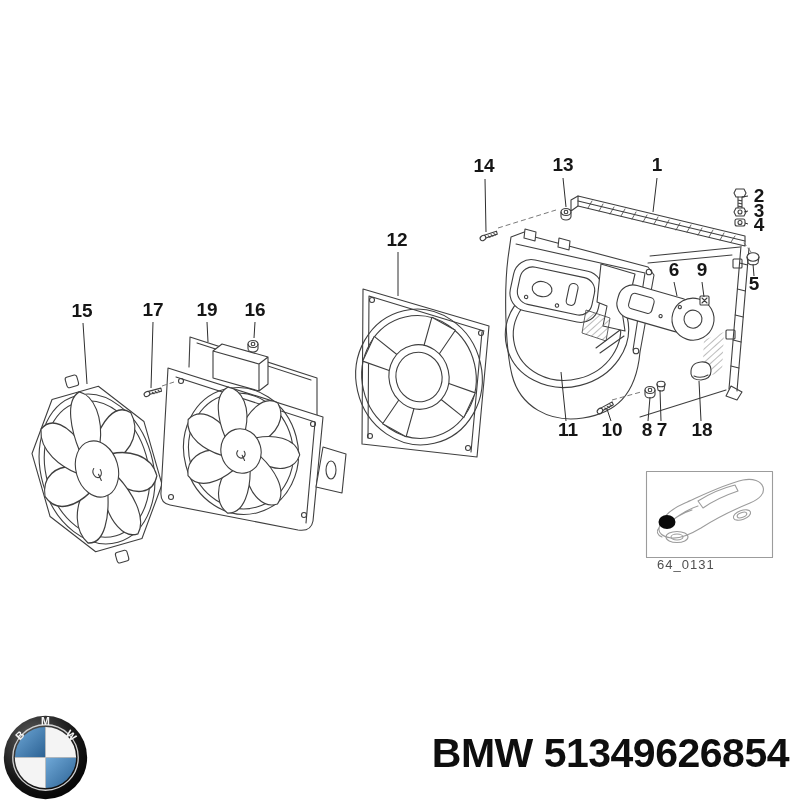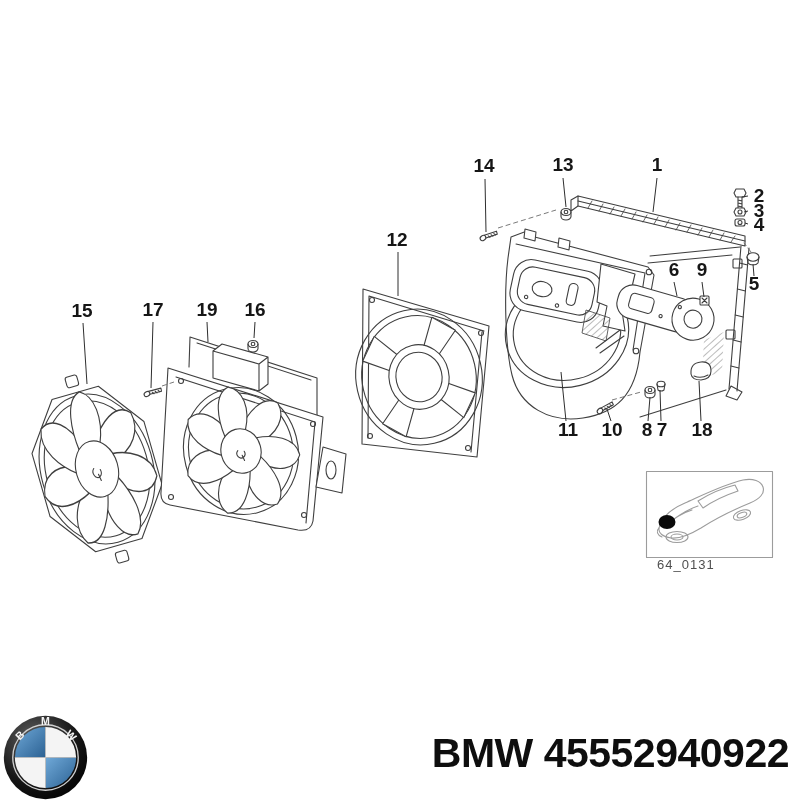--- a/index.html
+++ b/index.html
@@ -300,15 +300,15 @@
     <path d="M14,50 A36 36 0 0 1 50,14 L50,50 Z" fill="url(#bgrad)"></path>
     <path d="M50,14 A36 36 0 0 1 86,50 L50,50 Z" fill="#f4f4f4"></path>
     <path d="M86,50 A36 36 0 0 1 50,86 L50,50 Z" fill="url(#bgrad)"></path>
     <path d="M50,86 A36 36 0 0 1 14,50 L50,50 Z" fill="#f4f4f4"></path>
     <path d="M50,14 L50,86 M14,50 L86,50" stroke="#c4c4c4" stroke-width="0.8" fill="none"></path>
     <text class="roundel-letter" x="23" y="27" transform="rotate(-45 23 27)">B</text>
     <text class="roundel-letter" x="50" y="11.5">M</text>
     <text class="roundel-letter" x="77" y="27" transform="rotate(45 77 27)">W</text>
   </svg>
 
-  <div class="footer-partnum">BMW 45552940922</div>
+  <div class="footer-partnum">BMW 51349626854</div>
 
 </div>
 
 </body></html>

